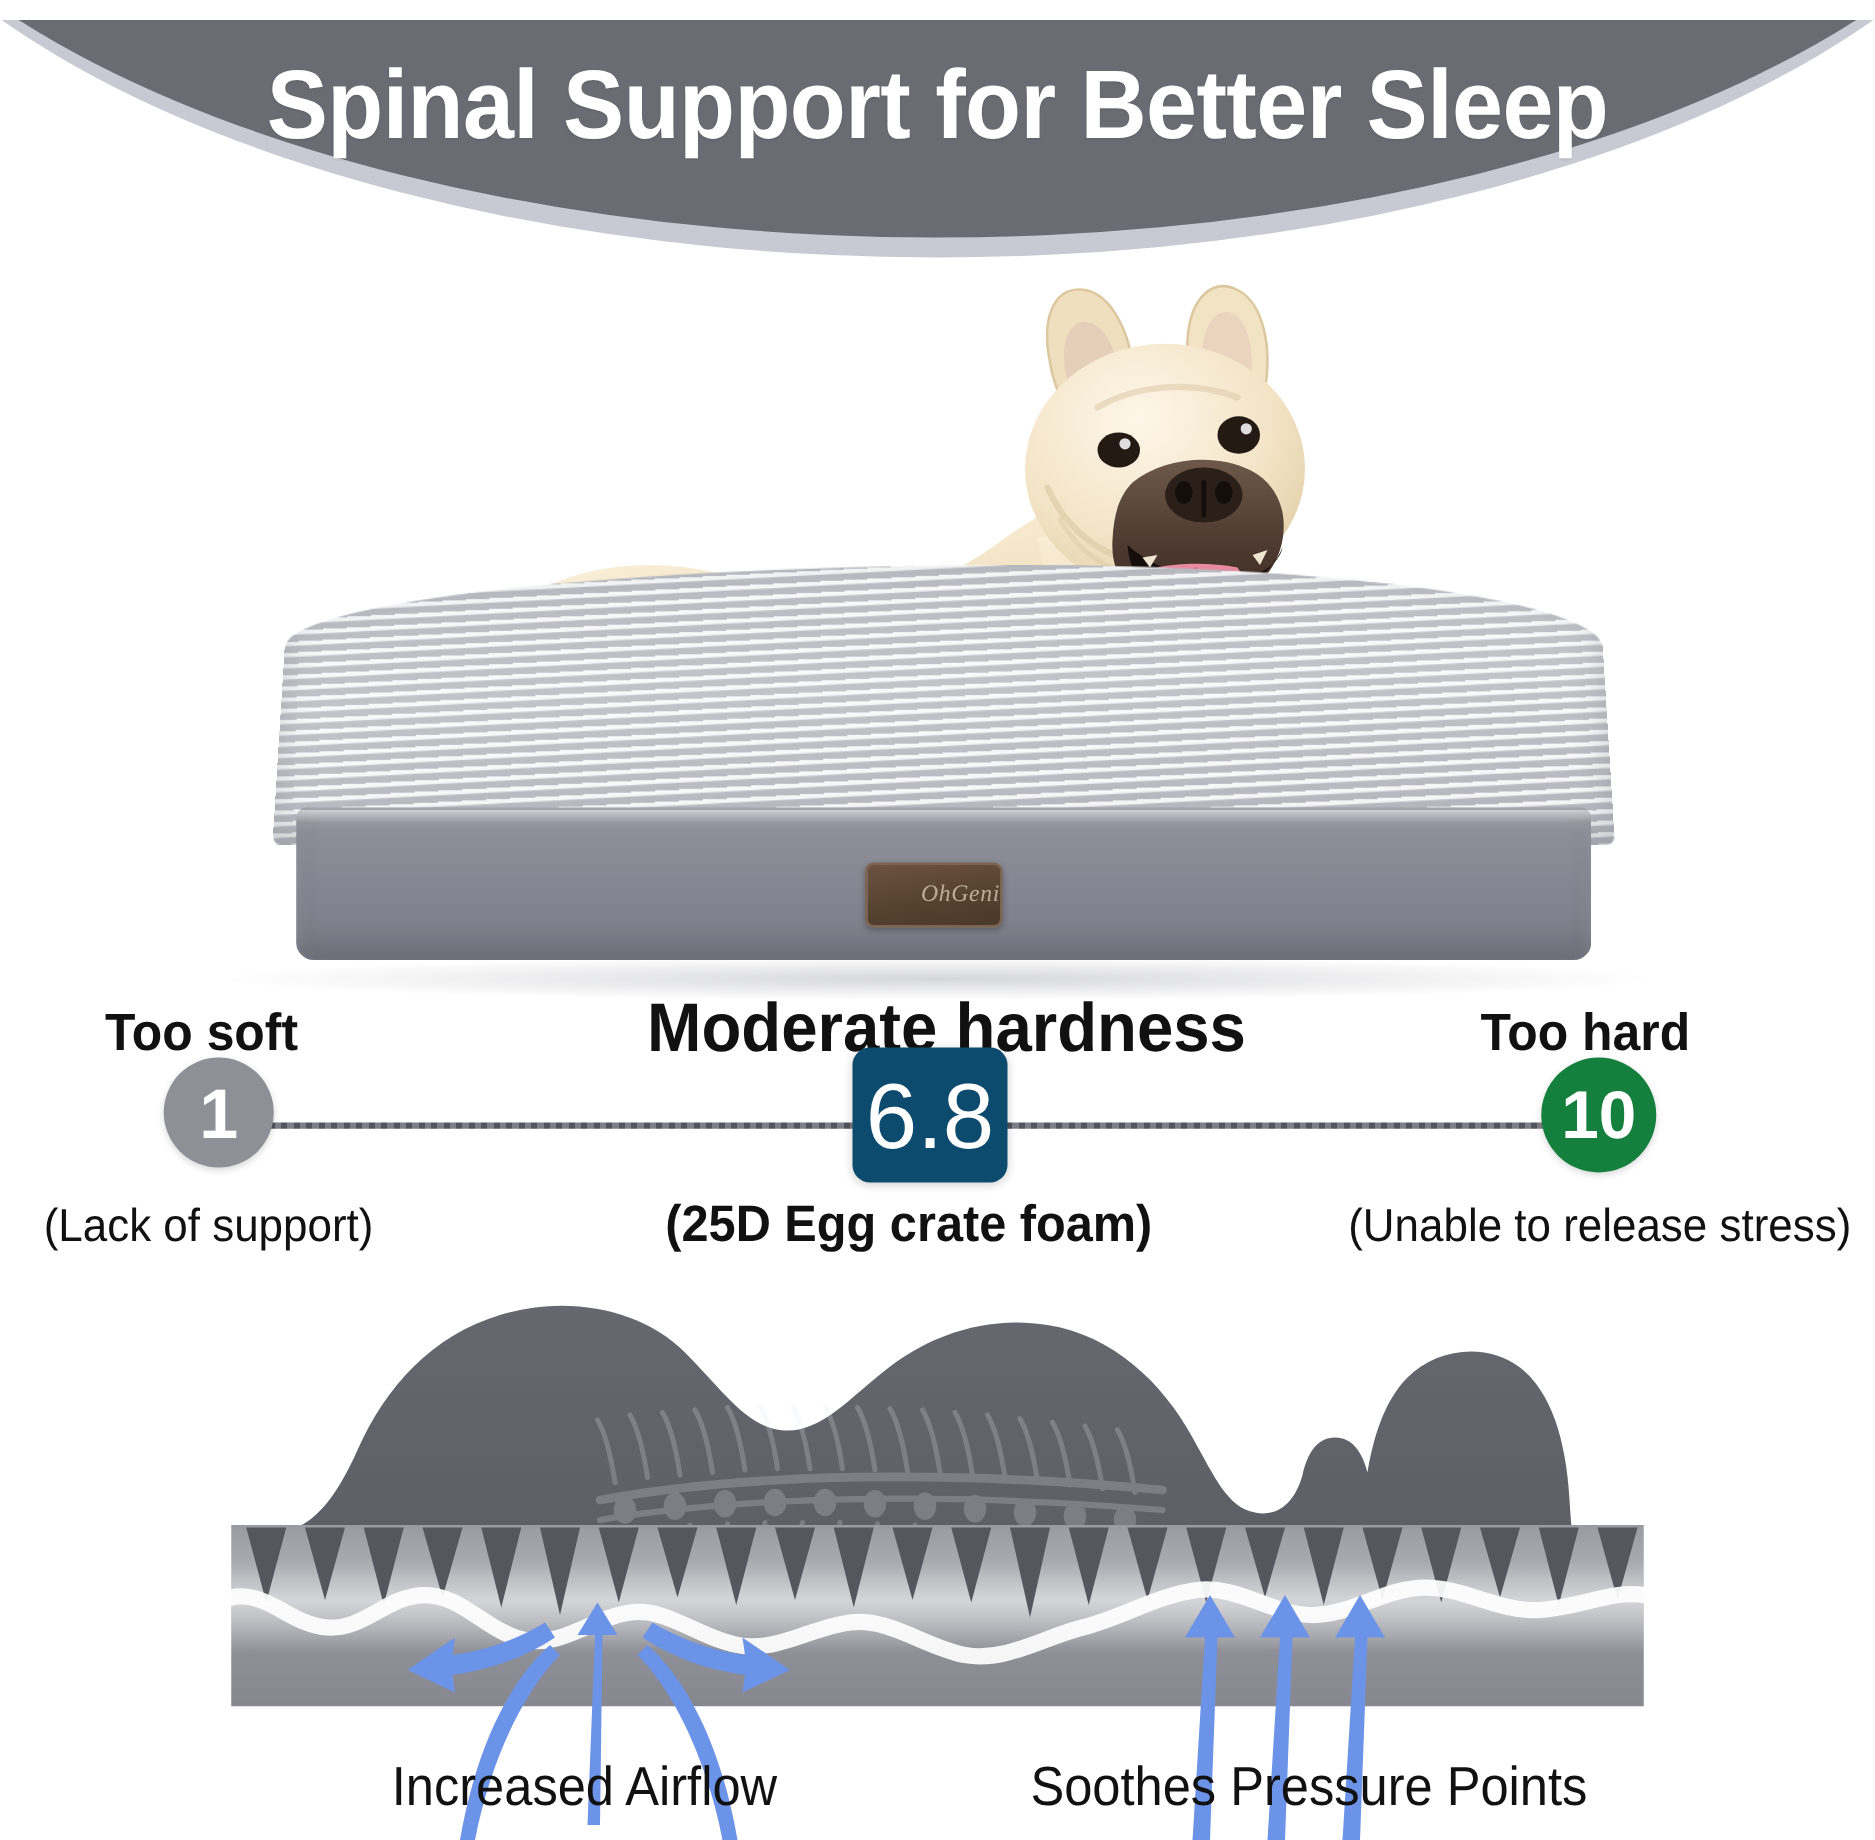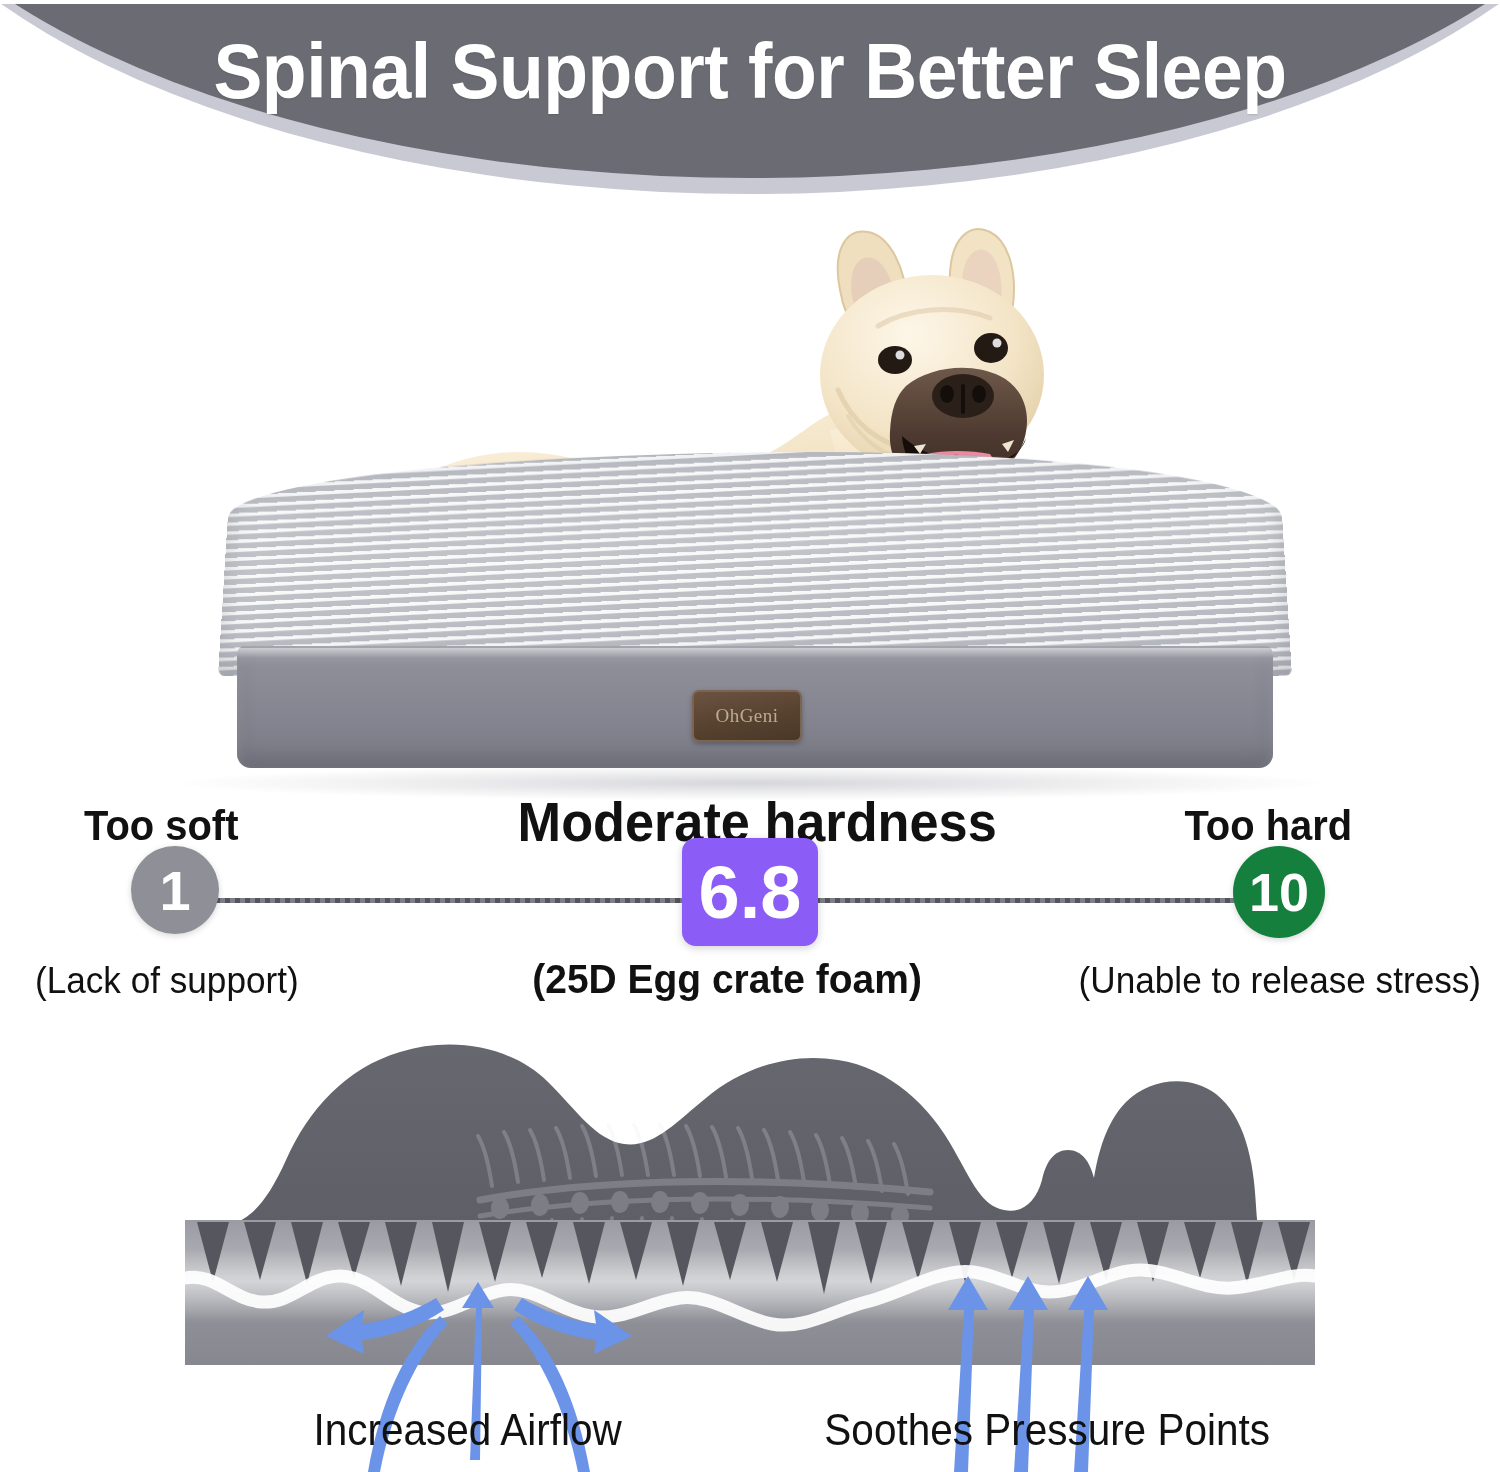--- a/index.html
+++ b/index.html
@@ -9,21 +9,21 @@
     height: 1472px;
     background: #ffffff;
     font-family: "Liberation Sans", sans-serif;
     overflow: hidden;
     position: relative;
   }
 
   
   .header-banner {
     position: absolute;
-    top: 4px; left: 0;
+    top: 16px; left: 0;
     width: 1500px;
     height: 215px;
     overflow: hidden;
   }
   .header-accent {
     position: absolute;
     top: -250px;
     left: -160px;
     width: 1820px;
     height: 440px;
@@ -108,22 +108,23 @@
     position: absolute;
     left: 455px;
     top: 44px;
     width: 110px;
     height: 52px;
     background: linear-gradient(170deg, #6b5341 0%, #57422f 55%, #4a3828 100%);
     border: 2px solid #7d6450;
     border-radius: 7px;
     display: flex;
     align-items: center;
-    justify-content: center;
+    justify-content: flex-end;
     box-shadow: 0 2px 5px rgba(0,0,0,0.28);
+    font-style: italic;
   }
   .bed-logo-text {
     color: #cbb9a5;
     font-size: 19px;
     font-family: "Liberation Serif", serif;
     letter-spacing: 0.5px;
     opacity: 0.88;
   }
   .bed-shadow {
     position: absolute;
@@ -189,30 +190,30 @@
   .node-10 {
     top: 66px; left: 1233px;
     width: 92px; height: 92px;
     background: #15803d;
     font-size: 54px;
   }
   .scale-badge {
     position: absolute;
     top: 58px;
     left: 682px;
-    width: 136px;
+    width: 124px;
     height: 108px;
-    background: #8b5cf6;
+    background: #0c4a6e;
     border-radius: 14px;
     display: flex;
     align-items: center;
     justify-content: center;
     color: #ffffff;
     font-family: "Liberation Sans Narrow", "Liberation Sans", sans-serif;
-    font-weight: bold;
+    font-weight: normal;
     font-size: 74px;
     box-shadow: 0 2px 8px rgba(0,0,0,0.18);
   }
   .scale-caption {
     position: absolute;
     font-family: "Liberation Sans Narrow", "Liberation Sans", sans-serif;
     color: #111111;
     white-space: nowrap;
     transform: scaleX(0.95);
   }

